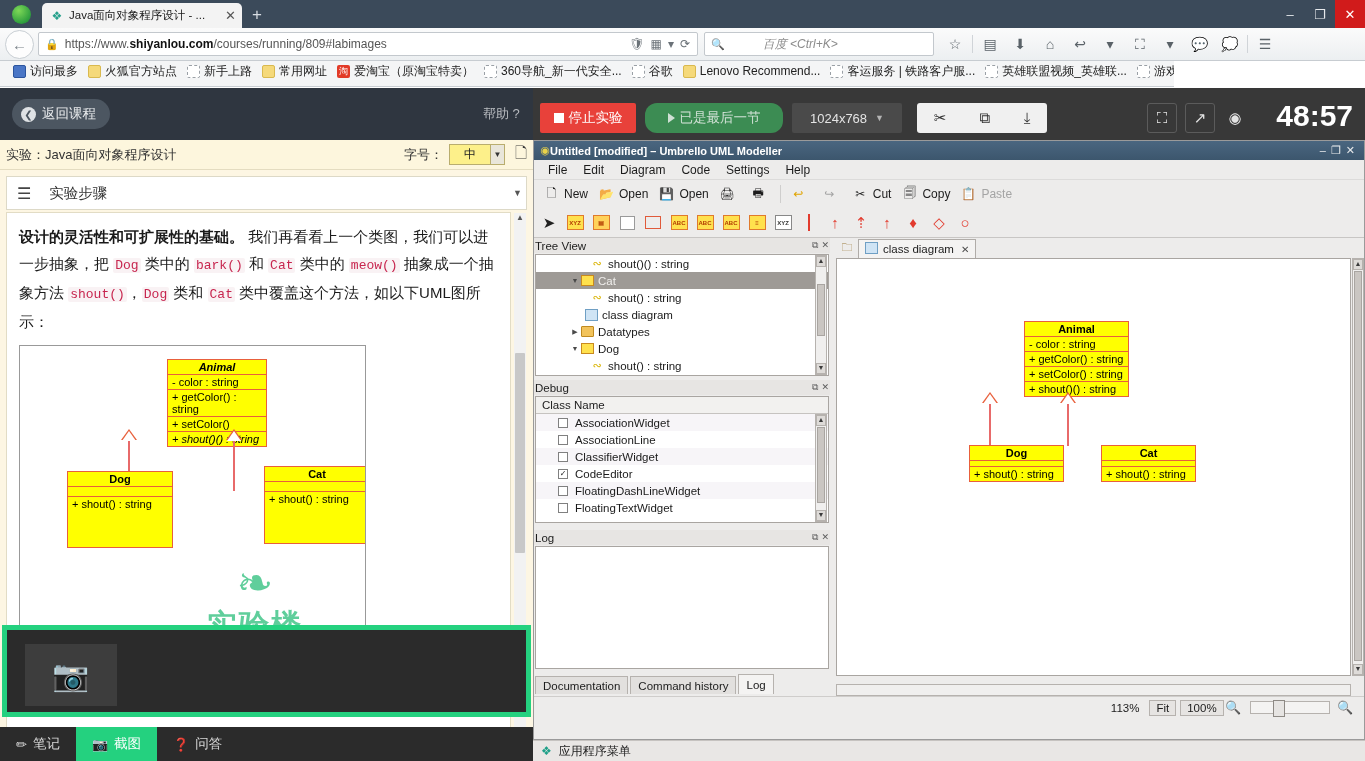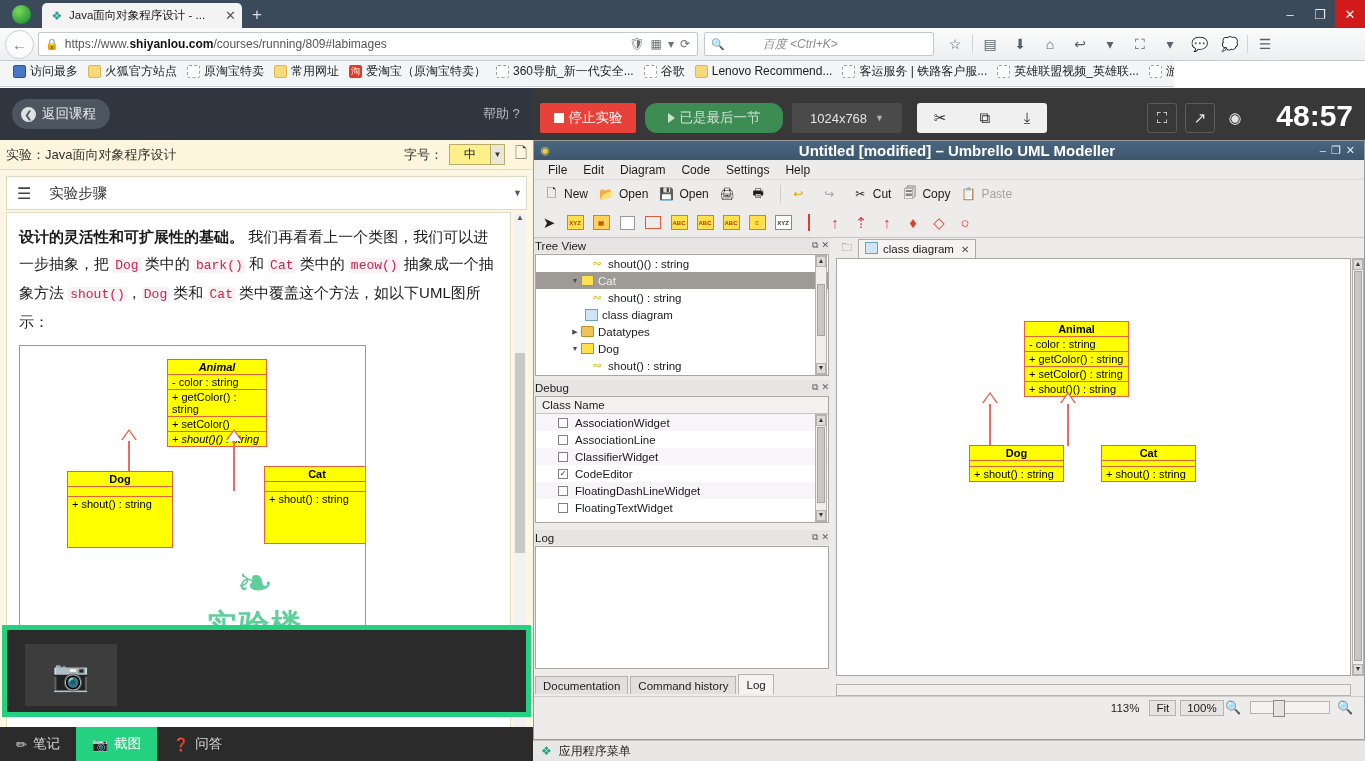--- a/index.html
+++ b/index.html
@@ -196,22 +196,22 @@
     background:#2b2b2b; display:flex; align-items:stretch; }
   .btab { display:flex; align-items:center; padding: 0 16px; color:#d8d8d8; font-size:13.5px;}
   .btab.active { background:#24d17f; color:#fff; }
   .btab .bi { margin-right:6px; font-size:13px; }
 
   
   .umb { position:absolute; left:533px; top:140px; width:832px; height:600px;
     background:#edeceb; border:1px solid #9a9a9a; }
   .umb-title { height:19px; background: linear-gradient(#4a6680,#3c566d);
     display:flex; align-items:center; position:relative; }
-  .umb-title .tt { position:absolute; left:0; right:0; text-align:center; color:#fff;
-    font-size:15px; font-weight:bold;padding-left:16px; }
+  .umb-title .tt { position:absolute; left:0; right:0; text-align:left; color:#fff;
+    font-size:11px; font-weight:bold;padding-left:16px; }
   .umb-title .umico { width:16px; height:16px; margin-left:3px; z-index:2;
     display:flex;align-items:center;justify-content:center; color:#e8d24a; font-size:11px;}
   .umb-title .wb { position:absolute; right:4px; color:#e8eaec; font-size:11px; letter-spacing:5px; z-index:2;}
   .umb-menu { height:20px; background:#edeceb; display:flex; align-items:center;
     padding-left:6px; border-bottom:1px solid #dcdbda; }
   .umb-menu span { font-size:12px; color:#1c1c1c; padding: 0 8px; }
   .umb-tb1 { height:28px; background:#edeceb; display:flex; align-items:center; padding-left:4px;}
   .tb-item { display:flex; align-items:center; font-size:12px; color:#1c1c1c; padding: 0 5px; }
   .tb-item.dim { color:#a4a4a4; }
   .tb-ico { width:17px; height:17px; margin-right:4px; display:flex;
@@ -349,21 +349,21 @@
     <div class="bm">
         <span class="bmico blue"></span>
         <span class="bmlabel">访问最多</span>
       </div>
     <div class="bm">
         <span class="bmico folder"></span>
         <span class="bmlabel">火狐官方站点</span>
       </div>
     <div class="bm">
         <span class="bmico page"></span>
-        <span class="bmlabel">原淘宝特卖</span>
+        <span class="bmlabel">新手上路</span>
       </div>
     <div class="bm">
         <span class="bmico folder"></span>
         <span class="bmlabel">常用网址</span>
       </div>
     <div class="bm">
         <span class="bmico taobao">淘</span>
         <span class="bmlabel">爱淘宝（原淘宝特卖）</span>
       </div>
     <div class="bm">

